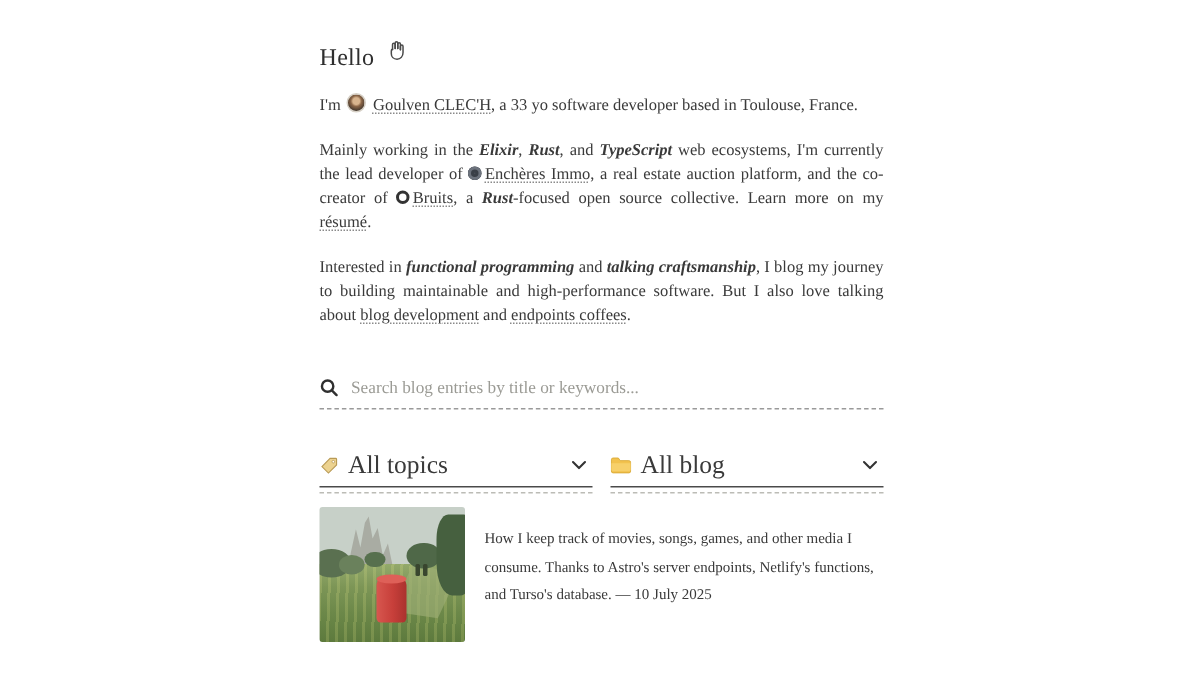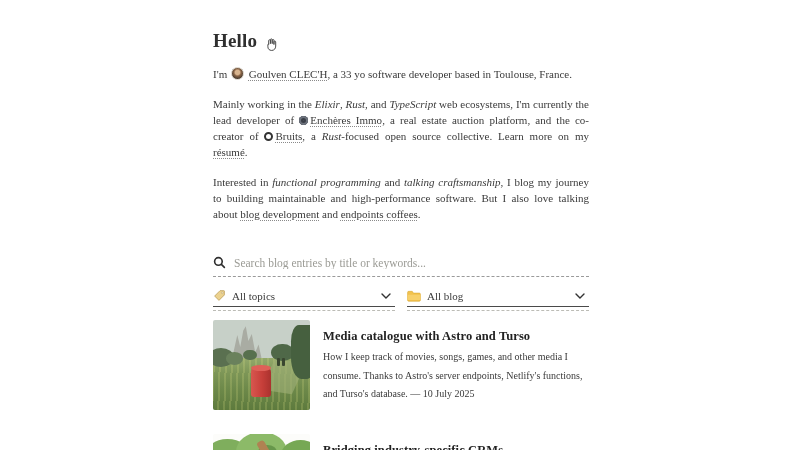--- a/index.html
+++ b/index.html
@@ -1,42 +1,42 @@
 <!DOCTYPE html>
 <html><head>
 <meta charset="utf-8">
 <style>
   * { margin:0; padding:0; box-sizing:border-box; }
   html,body { width:800px; height:450px; overflow:hidden; background:#ffffff; }
   body { font-family:"Liberation Serif","DejaVu Serif",serif; color:#3a3a3a; }
   .page { position:absolute; left:213px; top:30px; width:376px; }
 
-  h1.hello { font-size:19px; font-weight:700; color:#2f2f2f; letter-spacing:.2px; display:flex; align-items:flex-end; gap:7px; }
+  h1.hello { font-size:16px; font-weight:400; color:#2f2f2f; letter-spacing:.2px; display:flex; align-items:flex-start; gap:7px; }
   .wave-svg { width:15px; height:15px; margin-top:-4px; }
 
   p.bio { font-size:11px; line-height:16px; text-align:justify; margin-top:14px; color:#3a3a3a; }
-  p.bio em { font-style:italic; }
+  p.bio em { font-style:italic;font-weight:bold; }
   a.dlink { color:#3a3a3a; text-decoration:underline dotted 1px #8a8a8a; text-underline-offset:2px; cursor:pointer; }
   .avatar { display:inline-block; width:13px; height:13px; border-radius:50%; vertical-align:-2px; margin:0 2px 0 1px;
             background:radial-gradient(circle at 50% 40%, #d8b48e 0 26%, #8a6547 42%, #4a3c30 72%, #30312e 100%);
             border:1px solid #d6d0c6; }
   .mini-ico { display:inline-block; vertical-align:-1px; margin-right:2px; }
   .ei-ico { width:9px; height:9px; border-radius:50%; background:#4a4f58; box-shadow:inset 0 0 0 2px #6d737d, inset 0 0 0 4px #3a3f47; }
   .br-ico { width:9px; height:9px; border-radius:50%; border:2px solid #333; background:#fff; }
 
   
   .search-row { margin-top:34px; display:flex; align-items:center; gap:8px; border-bottom:1px dashed #9a9a9a; padding-bottom:7px;justify-content:space-between; }
   .search-row svg { flex:0 0 auto; }
   .search-input { border:none; outline:none; flex:1; font-family:inherit; font-size:11.5px; color:#3a3a3a; background:transparent; }
   .search-input::placeholder { color:#9b9b95; }
 
   
   .filters { display:flex; gap:12px; margin-top:11px; }
-  .select { flex:1; position:relative; display:flex; align-items:center; gap:6px; font-size:11px; color:#3a3a3a;
-            border-bottom:1px solid #4a4a4a; padding:1px 2px 4px 0; cursor:pointer; }
+  .select { flex:1; position:relative; display:flex; align-items:center; gap:6px; font-size:17px; color:#3a3a3a;
+            border-bottom:1px solid #4a4a4a; padding:1px 2px 4px 0; cursor:pointer;margin-top:15px; }
   .select::after { content:""; position:absolute; left:0; right:0; bottom:-5px; border-bottom:1px dashed #bcbcb6; }
   .select .chev { margin-left:auto; margin-right:2px; }
 
   
   .posts { margin-top:13px; display:flex; flex-direction:column; gap:24px; }
   .post { display:flex; gap:13px; cursor:pointer; }
   .thumb { width:97px; height:90px; flex:0 0 auto; position:relative; overflow:hidden; border-radius:2px; }
   .post-body { flex:1; padding-top:9px; }
   .post-title { font-size:12.5px; font-weight:700; color:#222; letter-spacing:.1px; }
   .post-desc { margin-top:4px; font-size:10px; line-height:18.5px; color:#3a3a3a; text-align:left; }
@@ -133,21 +133,20 @@
         <div class="blob t1"></div>
           <div class="blob t2"></div>
           <div class="blob t3"></div>
         <div class="blob t4"></div>
           <div class="blob t5"></div>
         <div class="fig f1"></div>
           <div class="fig f2"></div>
         <div class="cyl"></div>
       </div>
       <div class="post-body">
-        <div class="post-title">Media catalogue with Astro and Turso</div>
         <div class="post-desc"><span>How I keep track of movies, songs, games, and other media I consume. Thanks to Astro's server endpoints, Netlify's functions, and Turso's database. </span><span>— 10 July 2025</span></div>
       </div>
     </div>
 
     <div class="post">
       <div class="thumb art2">
         <div class="blob c1"></div>
           <div class="blob c2"></div>
           <div class="blob c3"></div>
         <div class="blob c5"></div>

